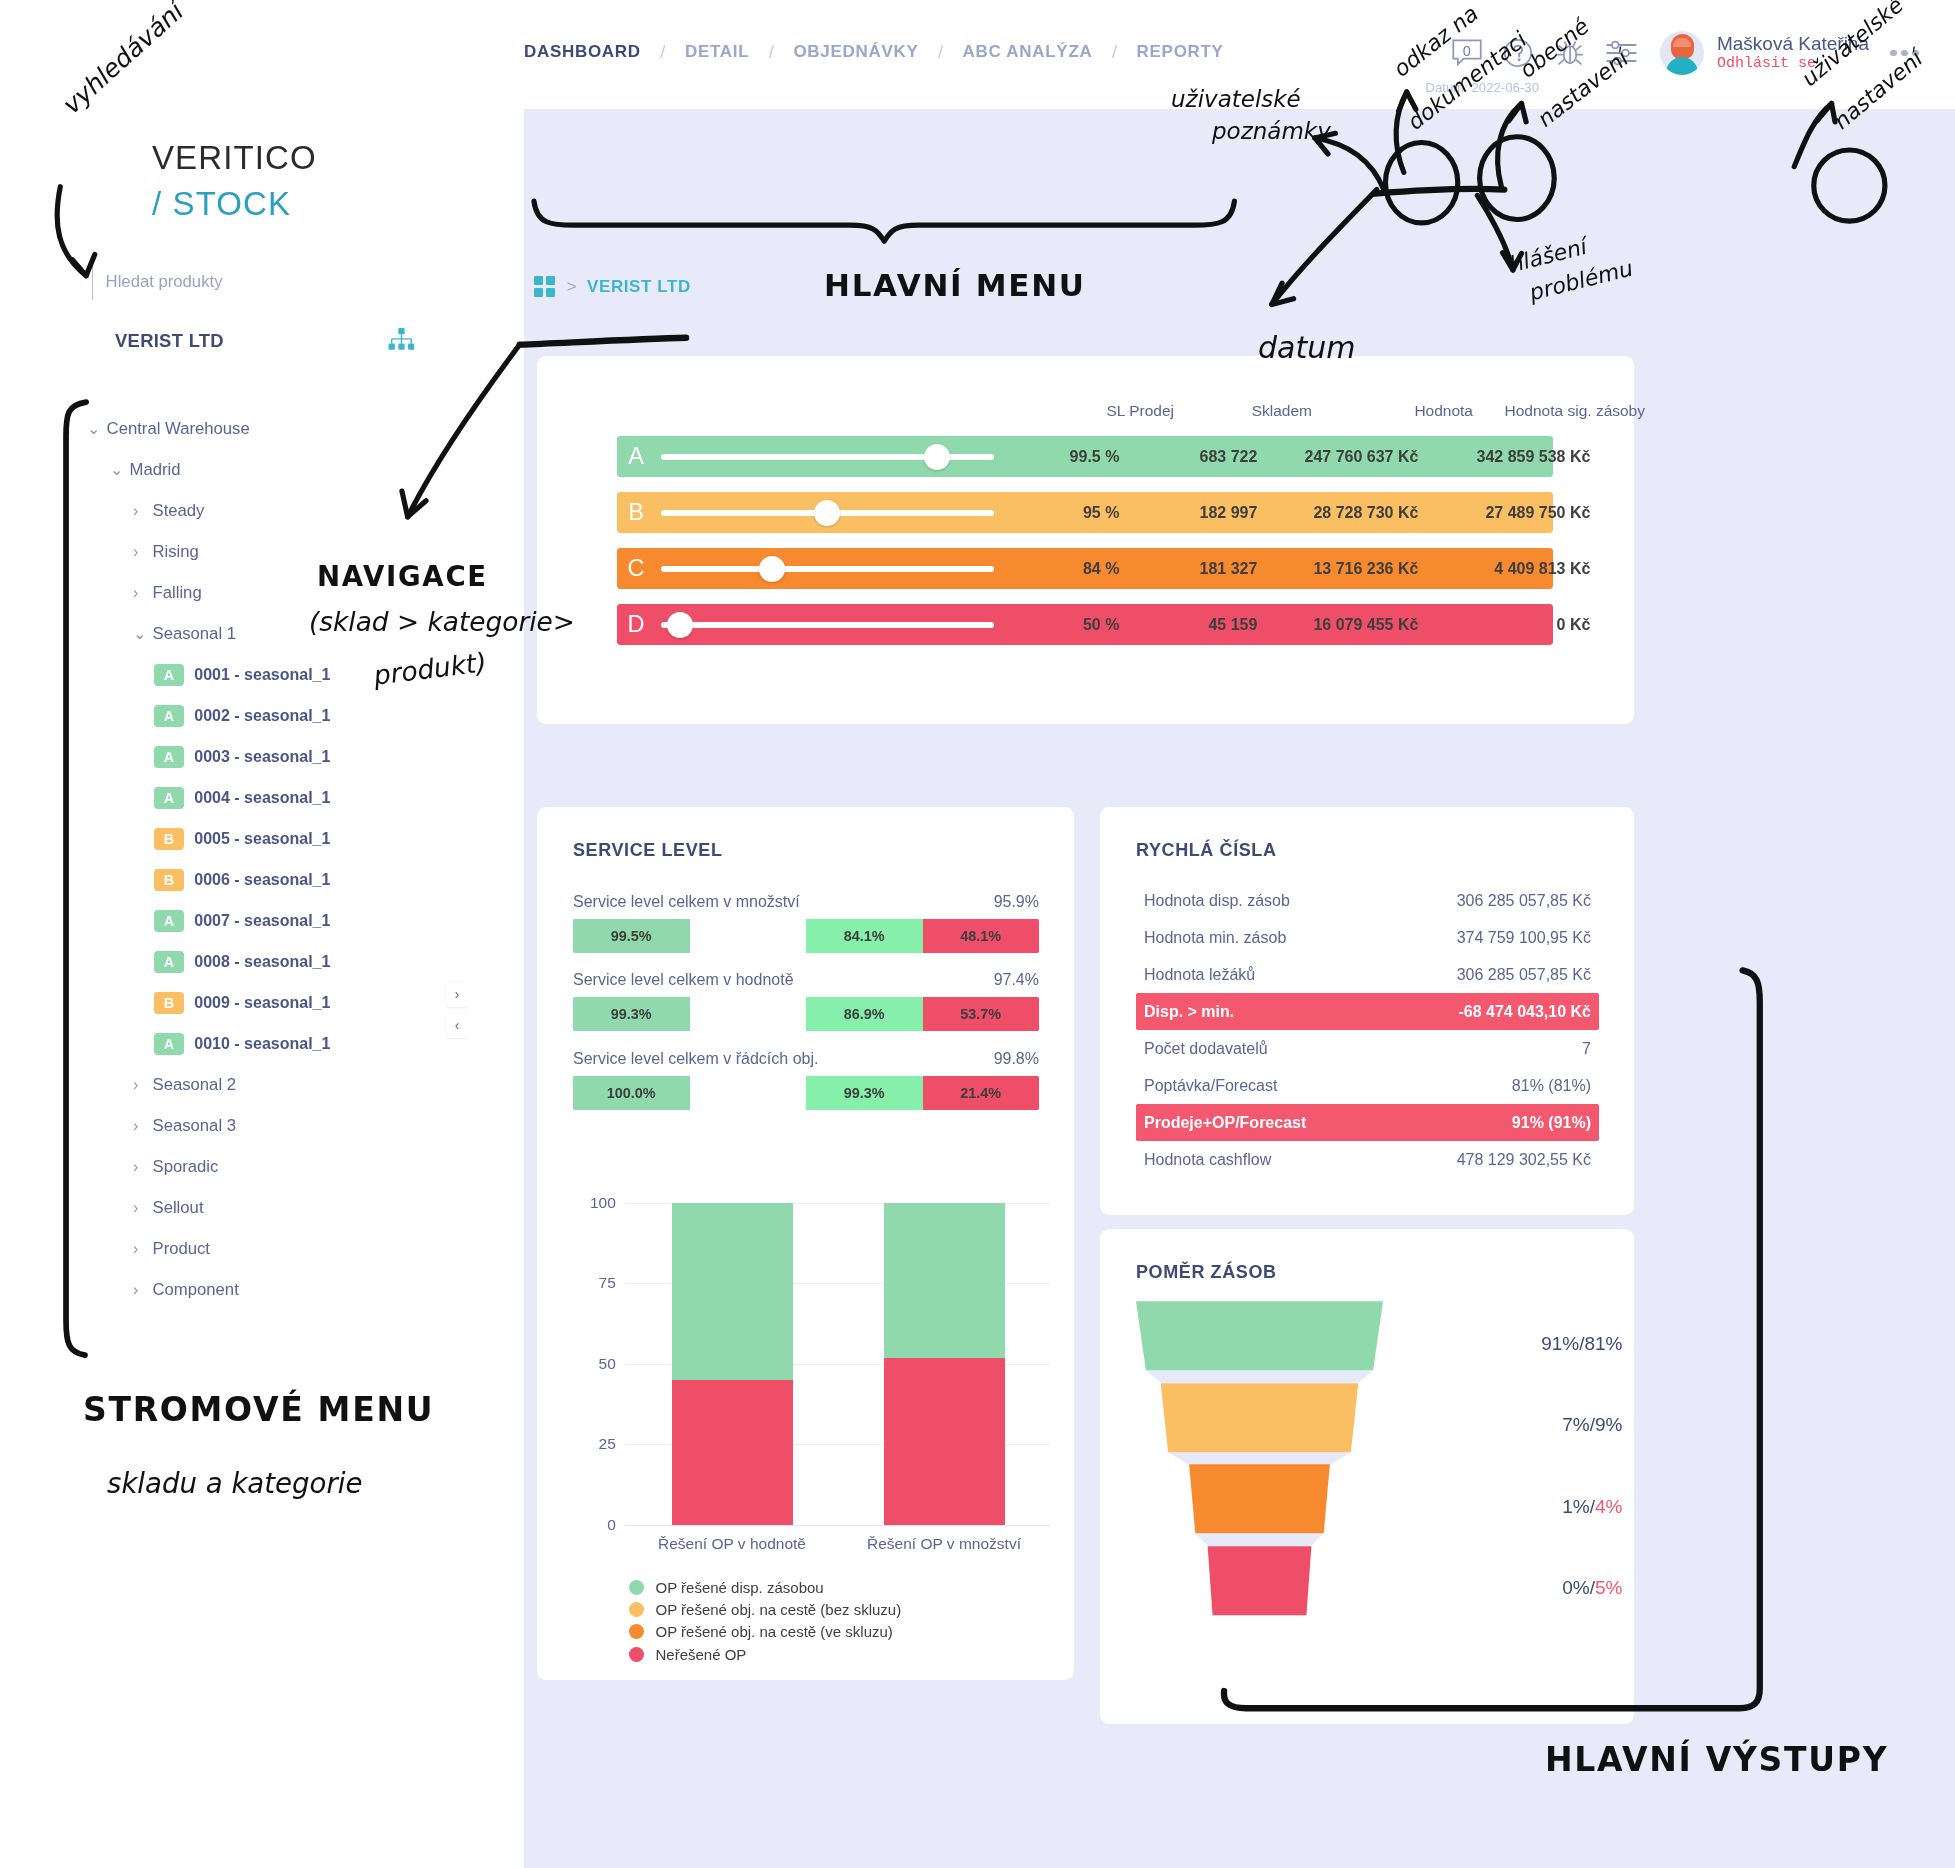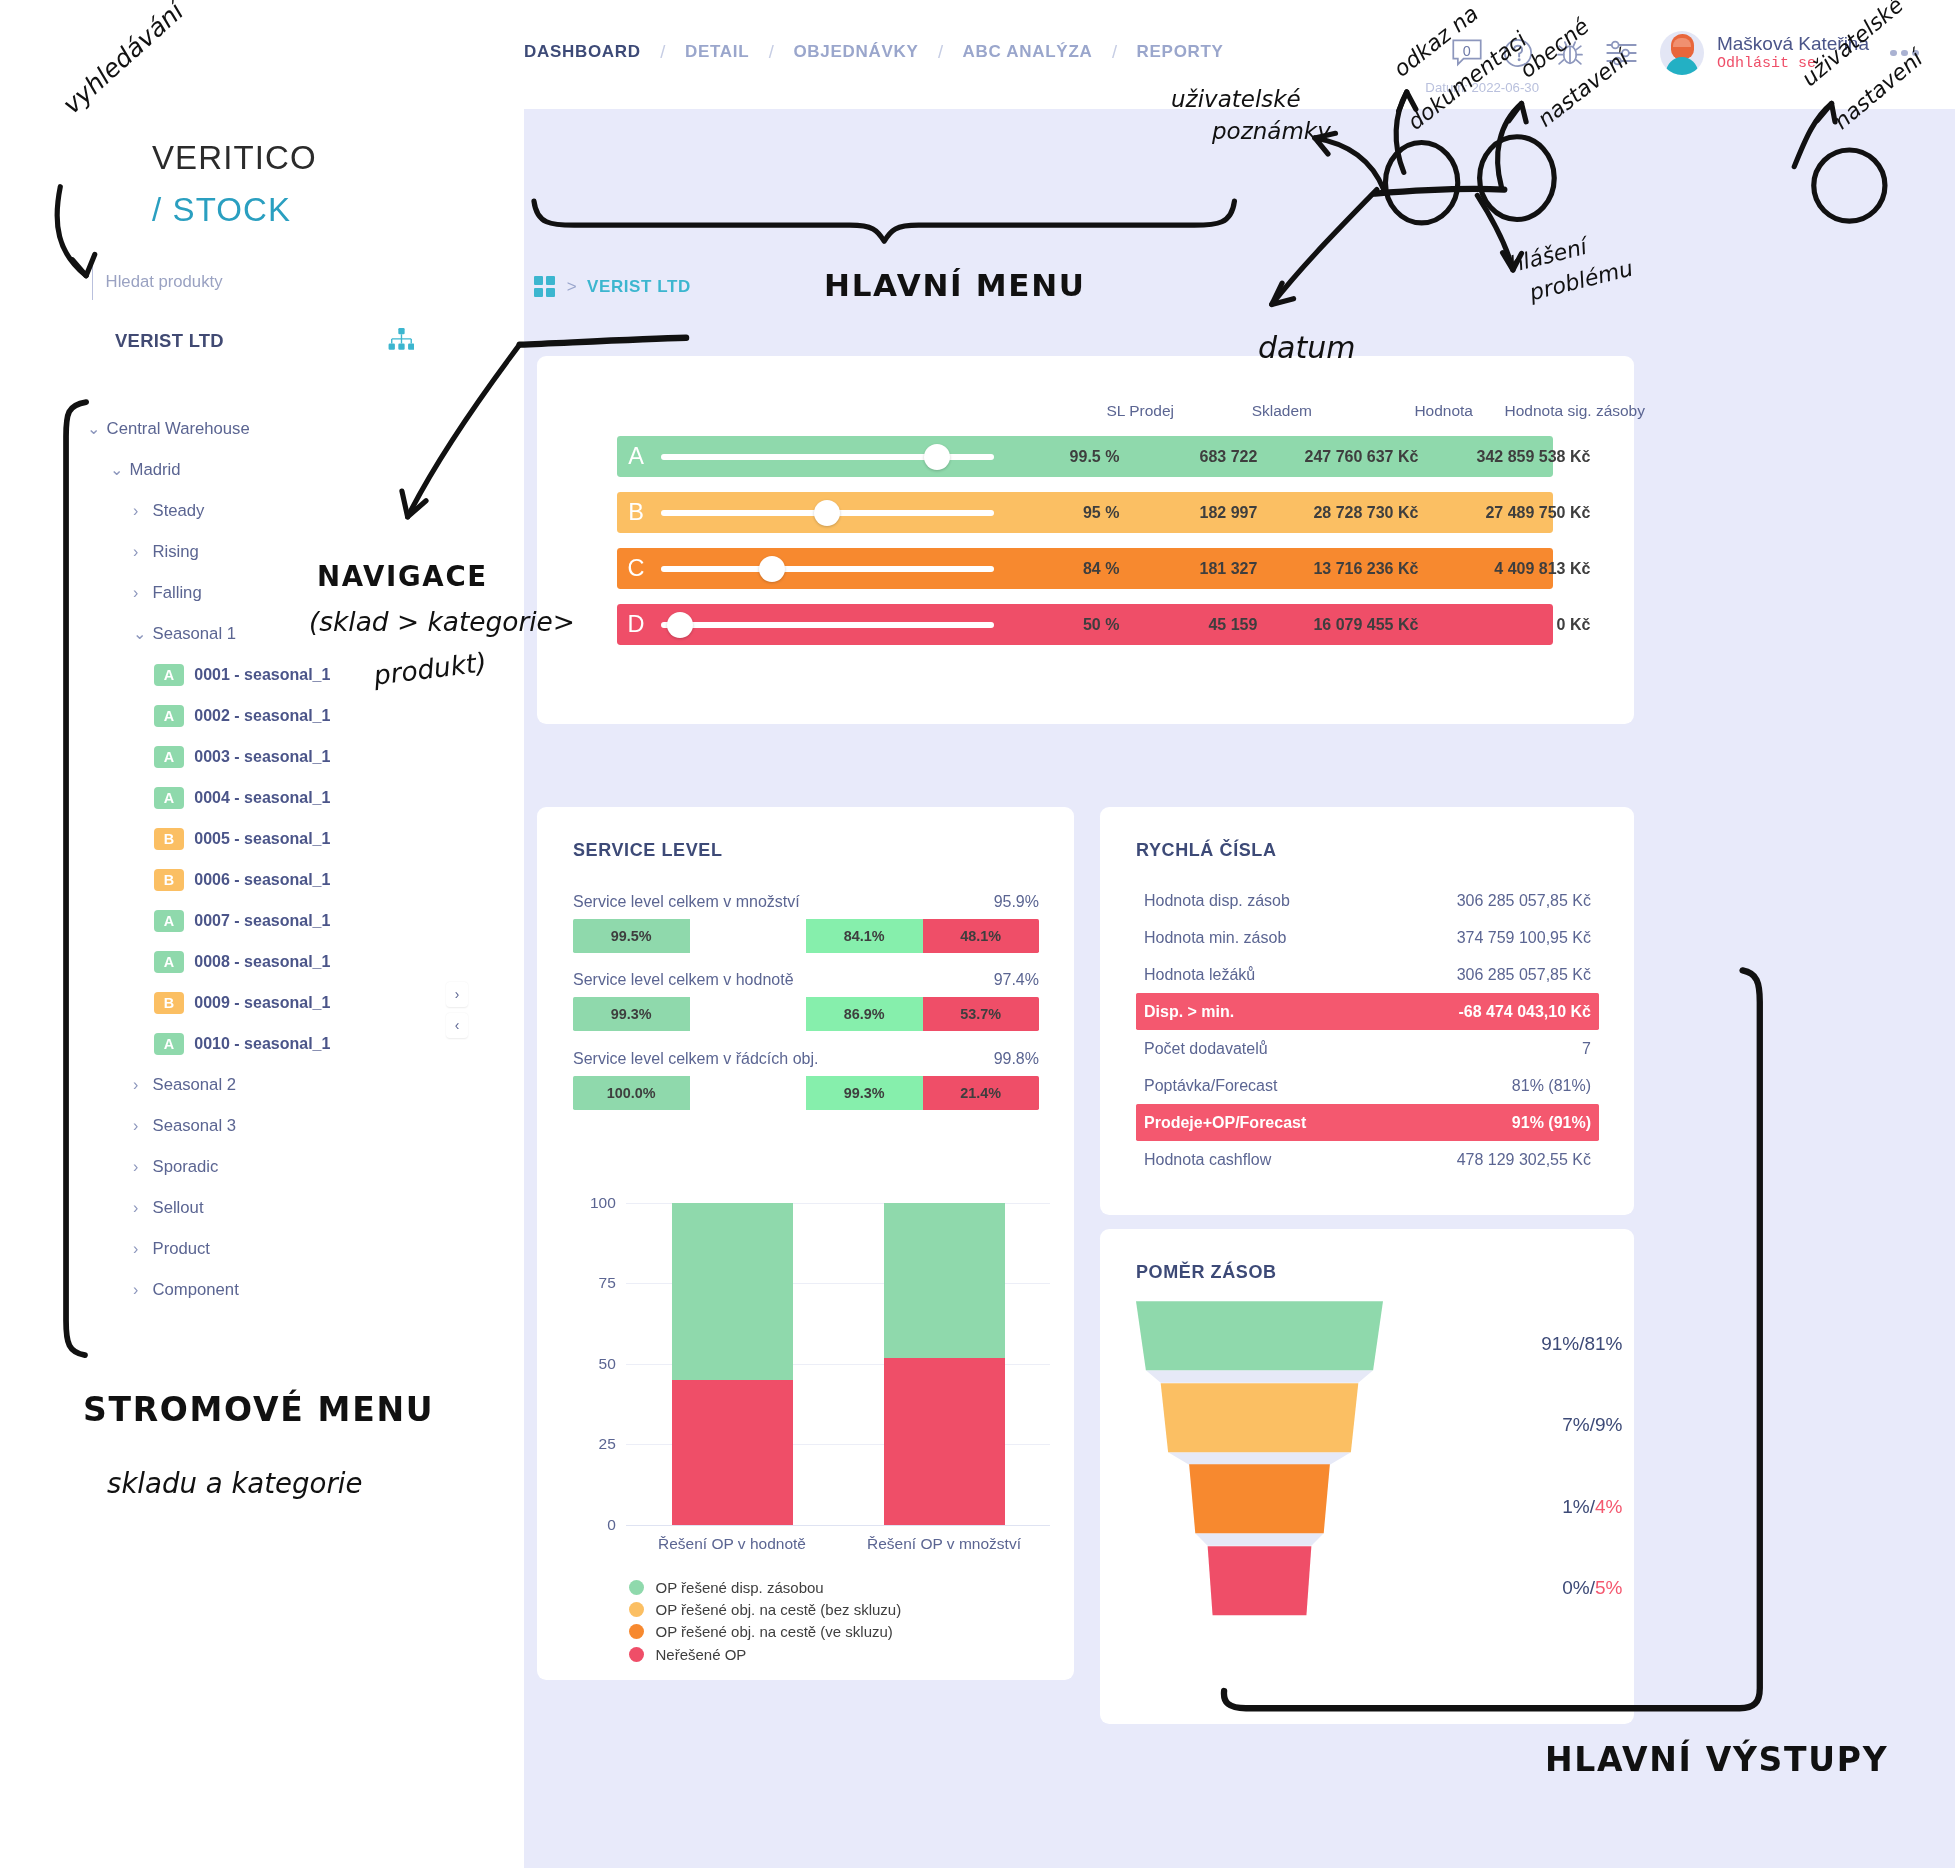--- a/index.html
+++ b/index.html
@@ -20,21 +20,21 @@
     background:#e8eafa;
   }
 
   
   .sidebar {
     position:absolute; left:0; top:0; width:524px; height:1868px;
     background:#ffffff;
   }
   .logo { position:absolute; left:152px; top:141px; line-height:1.0; }
   .logo .l1 { font-size:33px; font-weight:400; letter-spacing:1.1px; color:#2b2b2b; display:block; }
-  .logo .l2 { font-size:33px; font-weight:400; letter-spacing:1.1px; color:#2a9fc0; display:block; margin-top:19px;}
+  .logo .l2 { font-size:33px; font-weight:400; letter-spacing:1.1px; color:#2a9fc0; display:block; margin-top:13px;}
 
   .search-box {
     position:absolute; left:92px; top:264px; width:345px; height:36px;
     border-left:1.7px solid #b9c0dd;
     display:flex; align-items:center;
   }
   .search-box .ph { padding-left:12.6px; font-size:16.7px; color:#9aa2c2; }
 
   .company-row {
     position:absolute; left:115px; top:324px; width:299px; height:33px;

